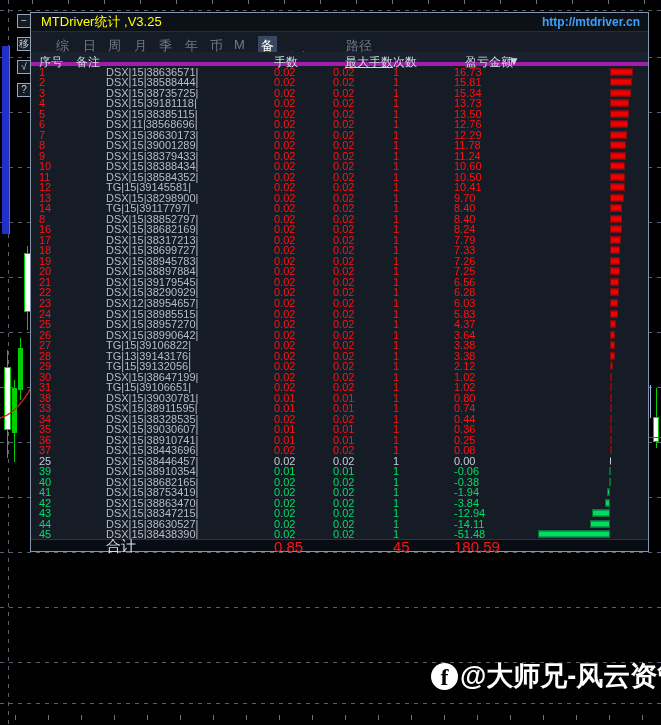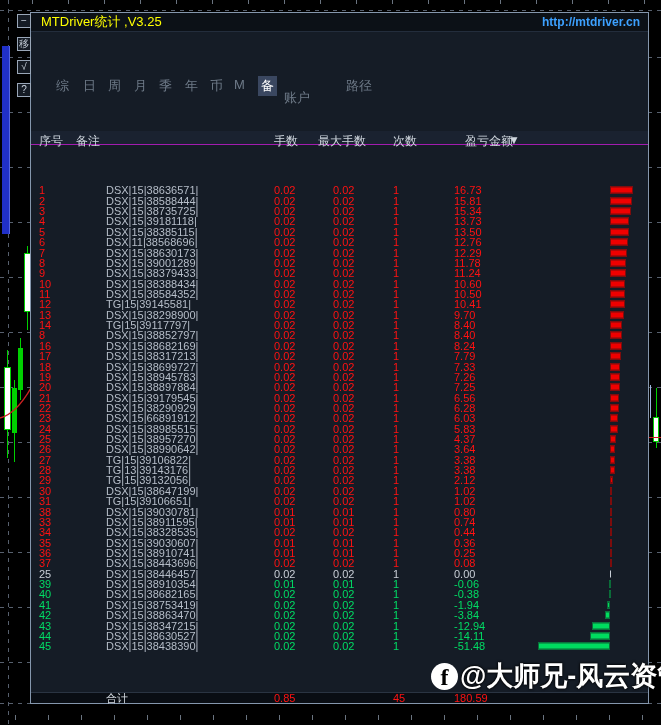--- a/index.html
+++ b/index.html
@@ -20,47 +20,47 @@
   .blue-bar { position:absolute; left:2px; top:46px; width:8px; height:188px; background:#2030c8; border-right:1px solid #5566e0; }
   .r-vline { position:absolute; left:650px; top:385px; width:1px; height:33px; background:#9fb6e0; }
   .r-redline { position:absolute; left:649px; top:437px; width:12px; height:1px; background:#cc2222; }
 
   
   .side-btn { position:absolute; left:17px; width:14px; height:14px; z-index:3;
               background:#151b24; border:1px solid #9aa7b8; color:#c9d2dc;
               font-size:10px; line-height:12px; text-align:center; cursor:pointer; }
 
   
-  .panel { position:absolute; left:30px; top:12px; width:619px; height:692px; z-index:2;
-           background:#151c26; border:1px solid #8597ad; display:flex; flex-direction:column;gap:40px; }
+  .panel { position:absolute; left:30px; top:12px; width:619px; height:540px; z-index:2;
+           background:#151c26; border:1px solid #8597ad; display:flex; flex-direction:column; }
   .title-bar { height:20px; background:#0c1117; border-bottom:1px solid #232d3c;
                display:flex; align-items:center; justify-content:space-between; padding:0 8px 0 10px; }
   .title-text { color:#ffff00; font-size:13px; white-space:nowrap; }
   .title-url  { color:#3da1ff; font-size:12px; font-weight:bold; white-space:nowrap; }
   .menu-row { position:relative; height:26px; }
   .menu-item { position:absolute; top:5px; color:#6e7a88; font-size:13px; cursor:pointer; white-space:nowrap; }
   .menu-item.selected { background:#3a4760; color:#ffffff; padding:1px 3px; top:4px; }
-  .header-row { position:relative; height:18px; background:#1a2230; border-bottom:1px solid #a21caf; }
+  .header-row { position:relative; height:18px; background:#1a2230; border-bottom:4px solid #a21caf; }
   .header-row span { position:absolute; top:2px; color:#cfd6de; font-size:12px; white-space:nowrap; cursor:pointer; }
   .rows-area { position:relative; height:622px; display:flex; flex-direction:column; }
   .trow { position:relative; flex:1; }
   .trow span { position:absolute; top:50%; transform:translateY(-50%); font-size:11px; white-space:nowrap; }
   .c-seq  { left:8px; }
   .c-note { left:75px; color:#b6bec9; }
   .c-lots { left:243px; }
   .c-max  { left:302px; }
   .c-cnt  { left:362px; }
   .c-pl   { left:423px; }
-  .h-seq{left:8px;} .h-note{left:45px;} .h-lots{left:243px;} .h-max{left:287px;} .h-cnt{left:362px;} .h-pl{left:434px;} .h-sort{left:477px; font-size:10px;}
+  .h-seq{left:8px;} .h-note{left:45px;} .h-lots{left:243px;} .h-max{left:314px;text-decoration:underline;} .h-cnt{left:362px;} .h-pl{left:434px;} .h-sort{left:477px; font-size:10px;}
   .pbar { position:absolute; top:50%; transform:translateY(-50%); height:7px; }
   .pbar.pos { background:#f00000; border:1px solid #7d0c0c; }
   .pbar.neg { background:#00dc5f; border:1px solid #0b6b38; }
   .pbar.zero { background:#c8ced6; }
   .total-row { position:relative; height:15px; background:#090d13; border-top:1px solid #2a3442; }
-  .total-row span { position:absolute; top:50%; transform:translateY(-50%); font-size:11px; white-space:nowrap; }
+  .total-row span { position:absolute; top:50%; transform:translateY(-50%); font-size:15px; white-space:nowrap; }
   .t-label { left:75px; color:#d6dce2; }
 
   .txt-pos  { color:#ff1212; }
   .txt-neg  { color:#00dc64; }
   .txt-zero { color:#c8ced6; }
 
   
   .watermark { position:absolute; left:431px; top:658px; z-index:5; display:flex; align-items:center; pointer-events:none; }
   .fb-circle { width:27px; height:27px; border-radius:50%; background:#ffffff; color:#000;
                font-family:"Liberation Serif","DejaVu Serif",serif; font-weight:bold; font-size:24px;
@@ -379,21 +379,21 @@
         <span class="c-seq txt-pos">22</span>
         <span class="c-note">DSX|15|38290929|</span>
         <span class="c-lots txt-pos">0.02</span>
         <span class="c-max txt-pos">0.02</span>
         <span class="c-cnt txt-pos">1</span>
         <span class="c-pl txt-pos">6.28</span>
         <div class="pbar pos" style="width: 8.792px; left: 579px;"></div>
       </div>
       <div class="trow">
         <span class="c-seq txt-pos">23</span>
-        <span class="c-note">DSX|15|66891912|</span>
+        <span class="c-note">DSX|12|38954657|</span>
         <span class="c-lots txt-pos">0.02</span>
         <span class="c-max txt-pos">0.02</span>
         <span class="c-cnt txt-pos">1</span>
         <span class="c-pl txt-pos">6.03</span>
         <div class="pbar pos" style="width: 8.442px; left: 579px;"></div>
       </div>
       <div class="trow">
         <span class="c-seq txt-pos">24</span>
         <span class="c-note">DSX|15|38985515|</span>
         <span class="c-lots txt-pos">0.02</span>

